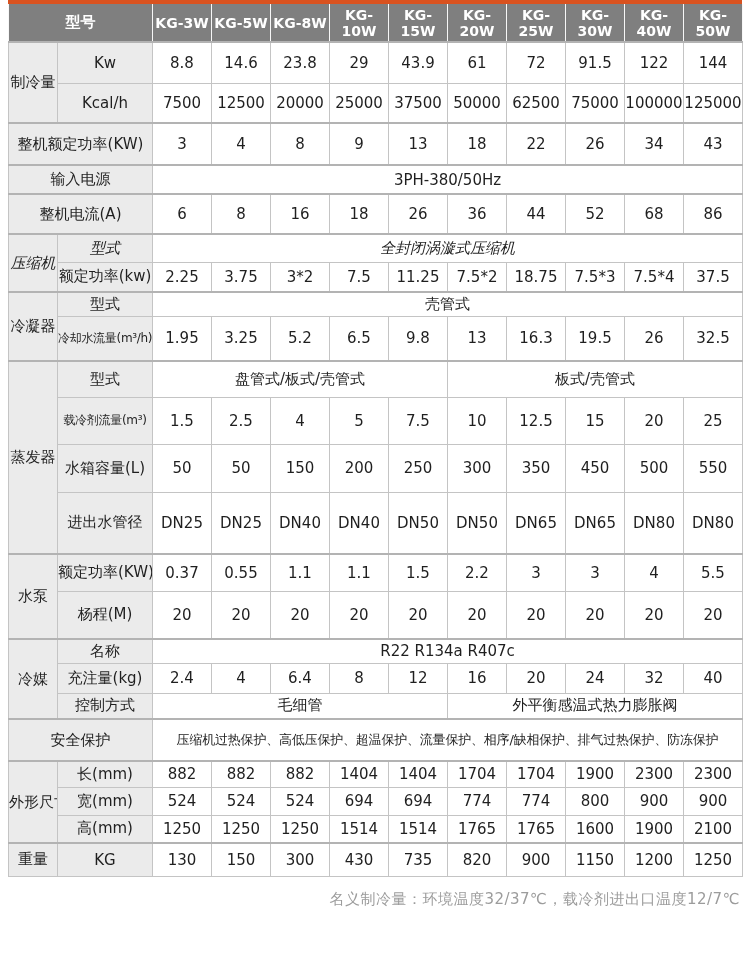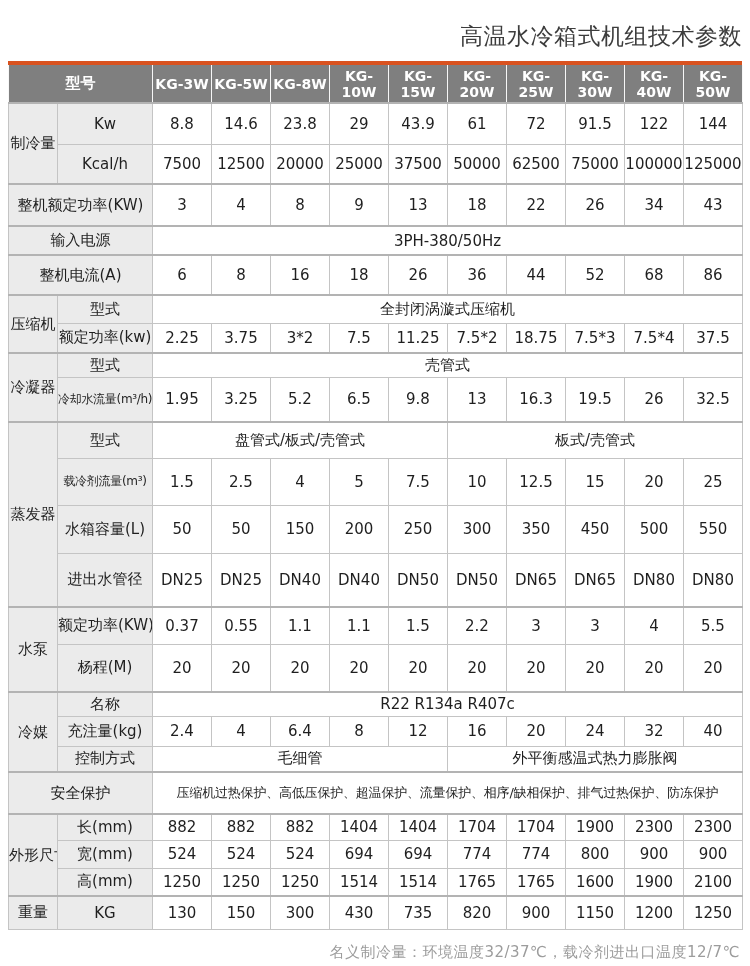--- a/index.html
+++ b/index.html
@@ -71,21 +71,20 @@
     font-size: 15px;
     color: var(--footer-color);
     padding: 13px 2px 0 0;
     letter-spacing: 0.5px;
   }
 </style>
 </head>
 <body>
 
 <div class="page">
-  <div class="title">高温水冷箱式机组技术参数</div>
   <div class="accent-line"></div>
   <table class="spec-table">
     <colgroup>
       <col style="width:49px">
       <col style="width:95px">
       <col style="width:59px">
         <col style="width:59px">
         <col style="width:59px">
         <col style="width:59px">
         <col style="width:59px">
@@ -161,21 +160,21 @@
           <td class="value-cell">8</td>
           <td class="value-cell">16</td>
           <td class="value-cell">18</td>
           <td class="value-cell">26</td>
           <td class="value-cell">36</td>
           <td class="value-cell">44</td>
           <td class="value-cell">52</td>
           <td class="value-cell">68</td>
           <td class="value-cell">86</td>
         </tr>
-        <tr class="section-start" style="height: 28px;">
+        <tr class="section-start" style="height: 28px; font-style: italic;">
           <td class="group-label" rowspan="2">压缩机</td>
           <td class="sub-label">型式</td>
           <td class="value-cell" colspan="10">全封闭涡漩式压缩机</td>
         </tr>
         <tr style="height: 30px;">
           <td class="sub-label">额定功率(kw)</td>
           <td class="value-cell">2.25</td>
           <td class="value-cell">3.75</td>
           <td class="value-cell">3*2</td>
           <td class="value-cell">7.5</td>
@@ -229,21 +228,21 @@
           <td class="value-cell">50</td>
           <td class="value-cell">150</td>
           <td class="value-cell">200</td>
           <td class="value-cell">250</td>
           <td class="value-cell">300</td>
           <td class="value-cell">350</td>
           <td class="value-cell">450</td>
           <td class="value-cell">500</td>
           <td class="value-cell">550</td>
         </tr>
-        <tr style="height: 54px;">
+        <tr style="height: 62px;">
           <td class="sub-label">进出水管径</td>
           <td class="value-cell">DN25</td>
           <td class="value-cell">DN25</td>
           <td class="value-cell">DN40</td>
           <td class="value-cell">DN40</td>
           <td class="value-cell">DN50</td>
           <td class="value-cell">DN50</td>
           <td class="value-cell">DN65</td>
           <td class="value-cell">DN65</td>
           <td class="value-cell">DN80</td>

